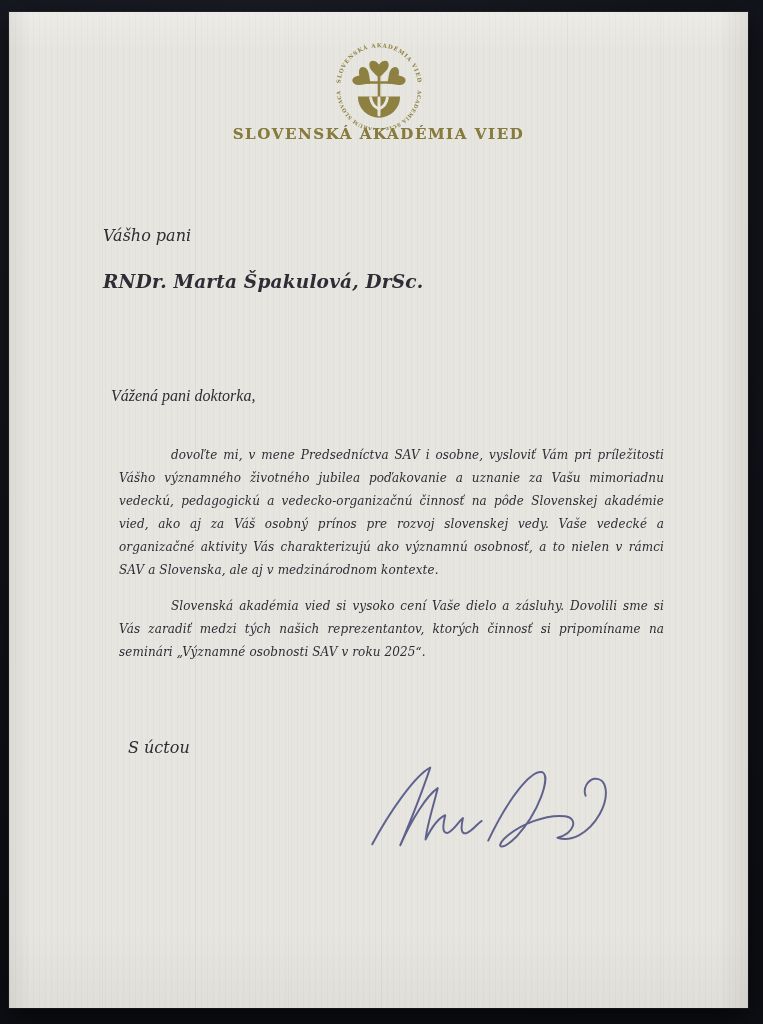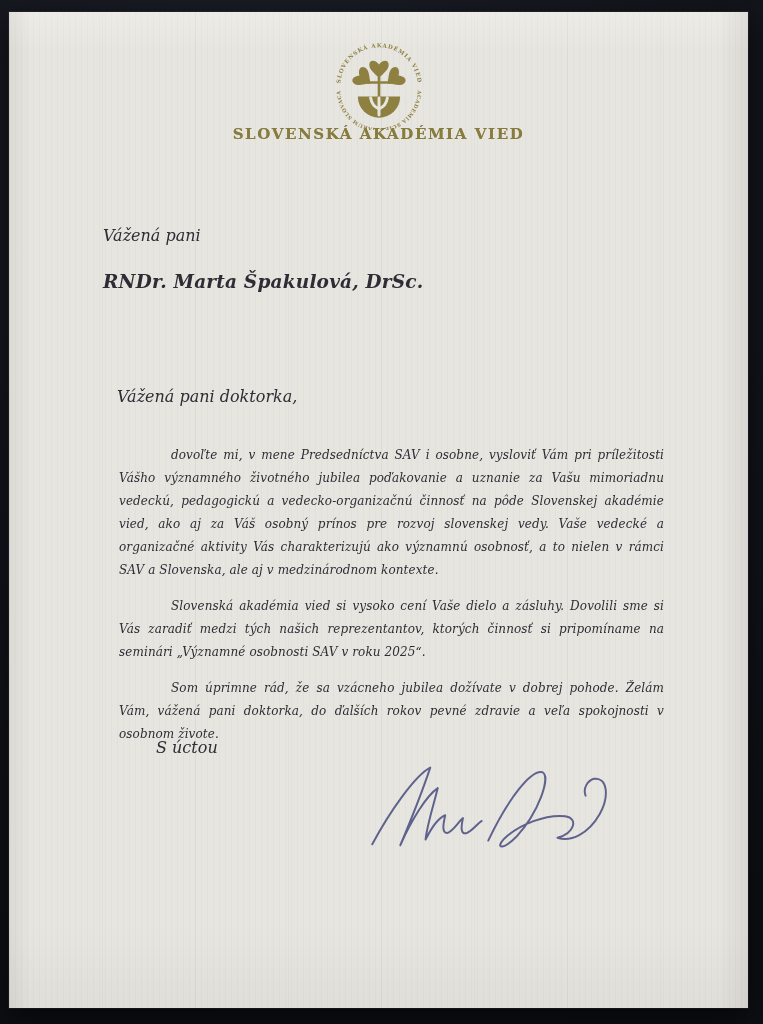--- a/index.html
+++ b/index.html
@@ -26,27 +26,27 @@
   .ring-b{font-size:5.8px;letter-spacing:.55px;}
   .org-title{
     position:absolute;top:113px;left:0;right:0;text-align:center;
     color:#877b3e;font-weight:bold;font-size:15px;letter-spacing:1.6px;
     text-shadow:0 0 .4px rgba(135,123,62,.6);
   }
   .recipient{position:absolute;left:94px;top:214px;}
   .recipient .sal{font-style:italic;font-size:16px;}
   .recipient .name{margin-top:26px;font-style:italic;font-weight:bold;font-size:18.5px;letter-spacing:.2px;}
   .dateline{position:absolute;left:440px;top:287px;font-style:italic;font-size:16px;}
-  .greeting{position:absolute;left:108px;top:375px;font-style:italic;font-size:16px;}
+  .greeting{position:absolute;left:102px;top:375px;font-style:italic;font-size:16px;font-family:Liberation Serif, serif;}
   .bodytext{position:absolute;left:94px;top:432px;width:561px;}
   .bodytext p{
     margin:0 0 13px 16px;font-style:italic;font-size:12px;line-height:23px;
     text-align:justify;text-indent:52px;letter-spacing:.1px;
   }
-  .closing{position:absolute;left:147px;top:726px;font-style:italic;font-size:16px;}
+  .closing{position:absolute;left:119px;top:726px;font-style:italic;font-size:16px;}
   .signature{position:absolute;left:352px;top:746px;}
   .signature path{opacity:.88;}
 </style>
 </head>
 <body>
 
 <div class="paper">
 
   <header class="letterhead">
     <svg class="emblem" viewBox="0 0 100 100" width="88" height="88" aria-hidden="true">
@@ -78,31 +78,30 @@
       <g fill="none" stroke="#e7e5df" stroke-width="3.4" stroke-linecap="round">
         <path d="M 50,63.5 L 50,83"></path>
         <path d="M 50,76 C 45,74 41.5,70 40.5,63.5"></path>
         <path d="M 50,76 C 55,74 58.5,70 59.5,63.5"></path>
       </g>
     </svg>
     <div class="org-title">SLOVENSKÁ AKADÉMIA VIED</div>
   </header>
 
   <div class="recipient">
-    <div class="sal">Vážená pani</div>
+    <div class="sal">Vášho pani</div>
     <div class="name">RNDr. Marta Špakulová, DrSc.</div>
   </div>
 
 
   <div class="greeting">Vážená pani doktorka,</div>
 
   <div class="bodytext">
     <p>dovoľte mi, v mene Predsedníctva SAV i osobne, vysloviť Vám pri príležitosti Vášho významného životného jubilea poďakovanie a uznanie za Vašu mimoriadnu vedeckú, pedagogickú a vedecko-organizačnú činnosť na pôde Slovenskej akadémie vied, ako aj za Váš osobný prínos pre rozvoj slovenskej vedy. Vaše vedecké a organizačné aktivity Vás charakterizujú ako významnú osobnosť, a to nielen v rámci SAV a Slovenska, ale aj v medzinárodnom kontexte.</p>
     <p>Slovenská akadémia vied si vysoko cení Vaše dielo a zásluhy. Dovolili sme si Vás zaradiť medzi tých našich reprezentantov, ktorých činnosť si pripomíname na seminári „Významné osobnosti SAV v roku 2025“.</p>
-    <p>Som úprimne rád, že sa vzácneho jubilea dožívate v dobrej pohode. Želám Vám, vážená pani doktorka, do ďalších rokov pevné zdravie a veľa spokojnosti v osobnom živote.</p>
   </div>
 
   <div class="closing">S úctou</div>
 
   <svg class="signature" viewBox="0 0 280 100" width="262" height="94" aria-hidden="true">
     <g fill="none" stroke-width="2.1" stroke-linecap="round" stroke-linejoin="round" stroke="#4c5082">
       <path d="M 12,92 C 30,58 58,18 74,10 C 66,34 50,74 42,93
                C 54,66 70,40 82,32 C 77,52 70,74 69,87
                C 74,77 82,64 90,61 C 88,70 86,80 92,80
                C 99,78 103,69 109,64 C 107,73 106,82 113,80

